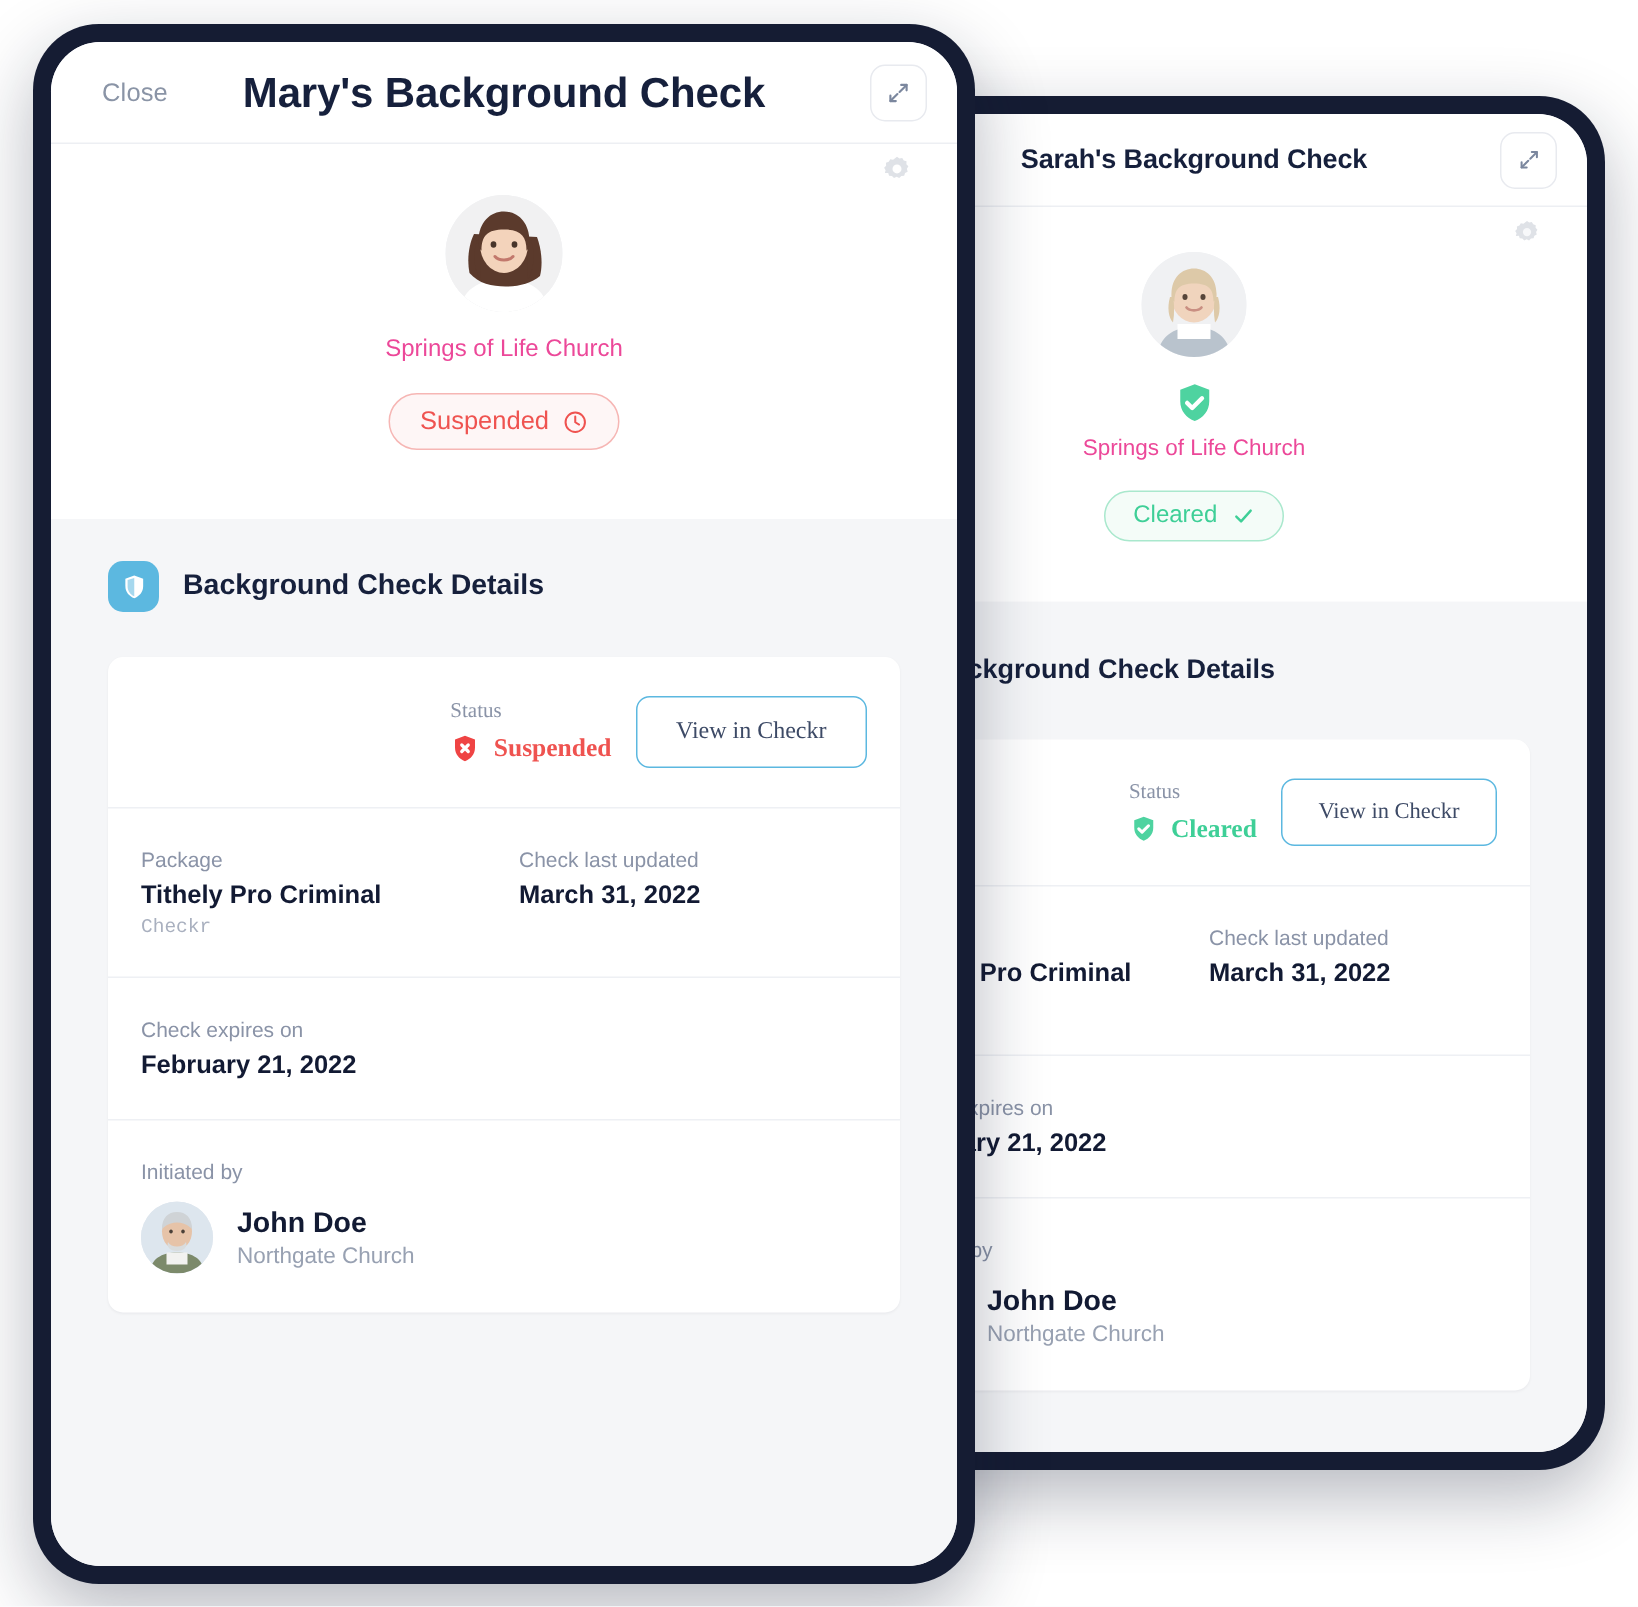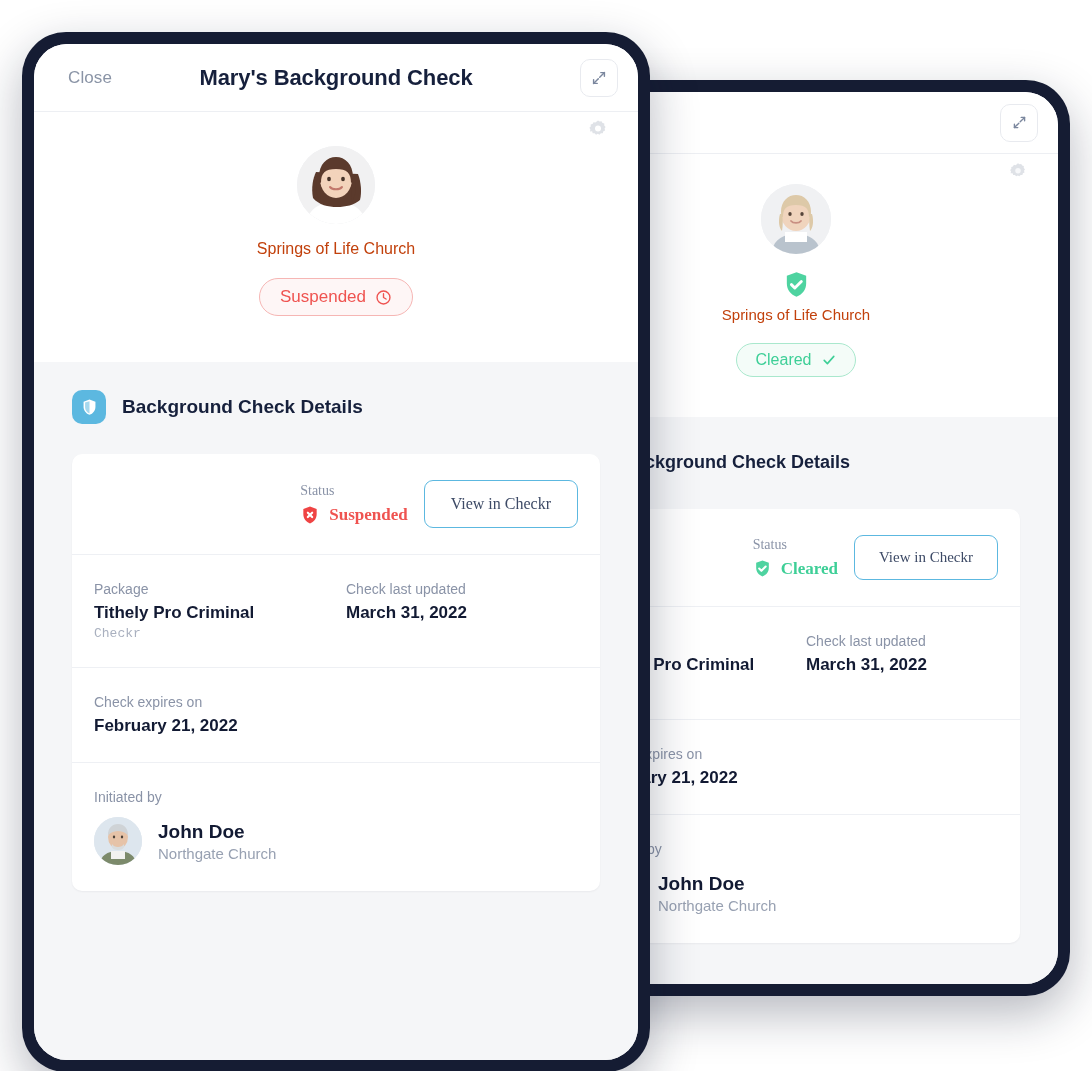--- a/index.html
+++ b/index.html
@@ -20,21 +20,20 @@
     overflow: hidden;
     background: #ffffff;
   }
 
   
   .frame {
     position: absolute;
     border-radius: 44px;
     background: #151c33;
     box-shadow: 0 18px 48px rgba(16,24,48,0.30);
-    margin-top: 16px;
   }
   .frame-inner {
     position: absolute;
     inset: 12px;
     border-radius: 33px;
     background: #f7f8fa;
     overflow: hidden;
   }
 
   
@@ -71,21 +70,21 @@
     color: #8a94a6;
     letter-spacing: 0.1px;
     background: none;
     border: none;
     font-family: inherit;
     cursor: pointer;
   }
   .modal-title {
     width: 100%;
     text-align: center;
-    font-size: 22px;
+    font-size: 28px;
     font-weight: 600;
     color: #16203c;
     letter-spacing: -0.1px;
   }
   .expand-btn {
     position: absolute;
     right: 20px;
     width: 38px;
     height: 38px;
     border: 1px solid #e8eaef;
@@ -136,21 +135,21 @@
     margin-bottom: 7px;
   }
   .person-name {
     font-size: 32px;
     font-weight: 700;
     color: #121a33;
     letter-spacing: -0.6px;
   }
   .org-name {
     font-size: 16px;
-    color: #c2410c;
+    color: #ec4899;
     margin-bottom: 20px;
   }
 
   .status-pill {
     display: inline-flex;
     align-items: center;
     gap: 9px;
     padding: 8px 20px;
     border-radius: 999px;
     font-size: 17px;
@@ -301,20 +300,21 @@
 </style>
 </head>
 <body>
 
 <div id="stage">
 
   <div class="frame" id="frame-back">
     <div class="frame-inner">
 
       <div class="modal-header">
+        <div class="modal-title">Sarah's Background Check</div>
         <button class="expand-btn">
           <svg width="17" height="17" viewBox="0 0 20 20" fill="none" stroke="#7b879e" stroke-width="1.6" stroke-linecap="round" stroke-linejoin="round">
             <path d="M12 4h4v4"></path>
               <path d="M16 4l-5.2 5.2"></path>
             <path d="M8 16H4v-4"></path>
               <path d="M4 16l5.2-5.2"></path>
           </svg>
         </button>
       </div>
 

